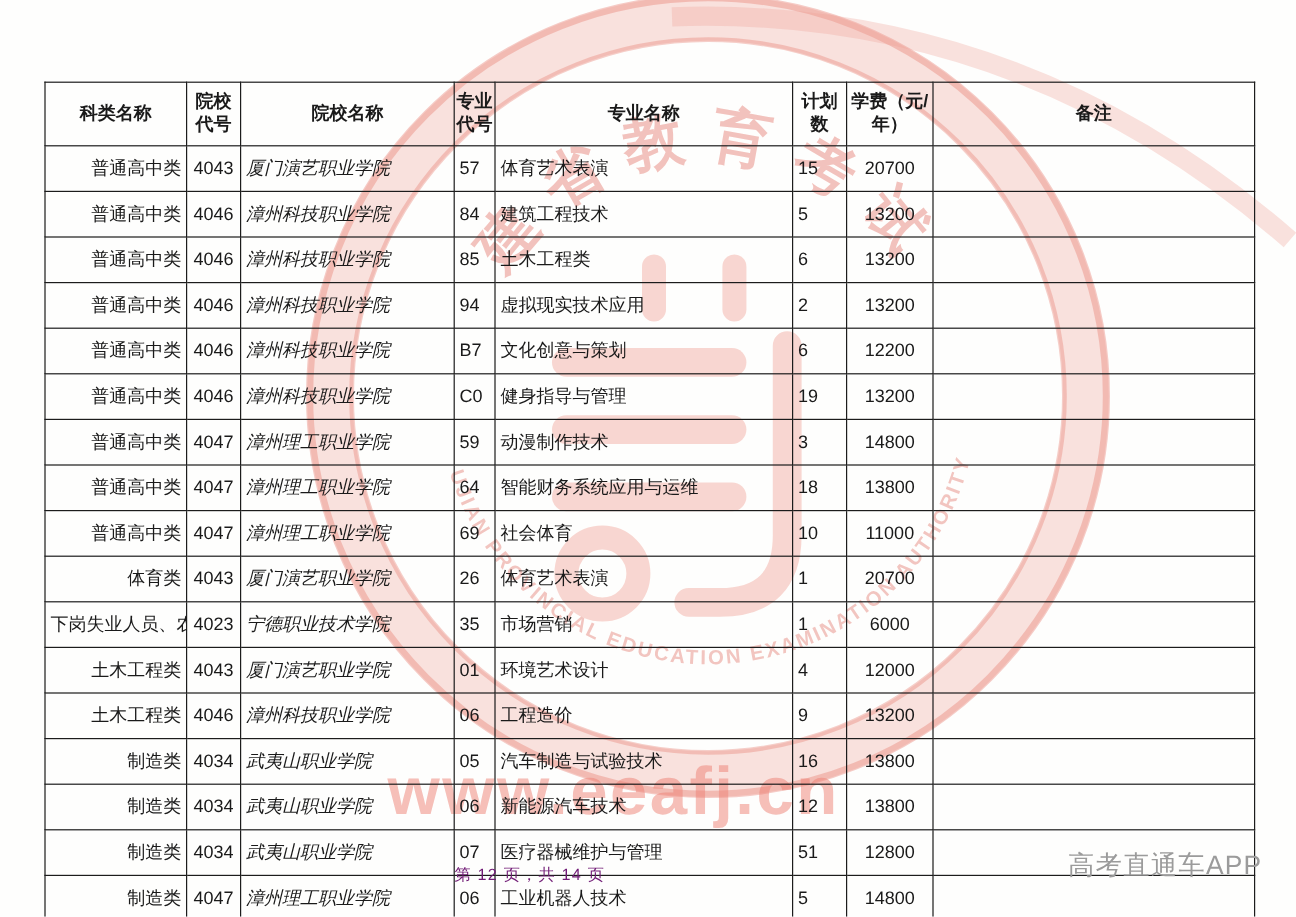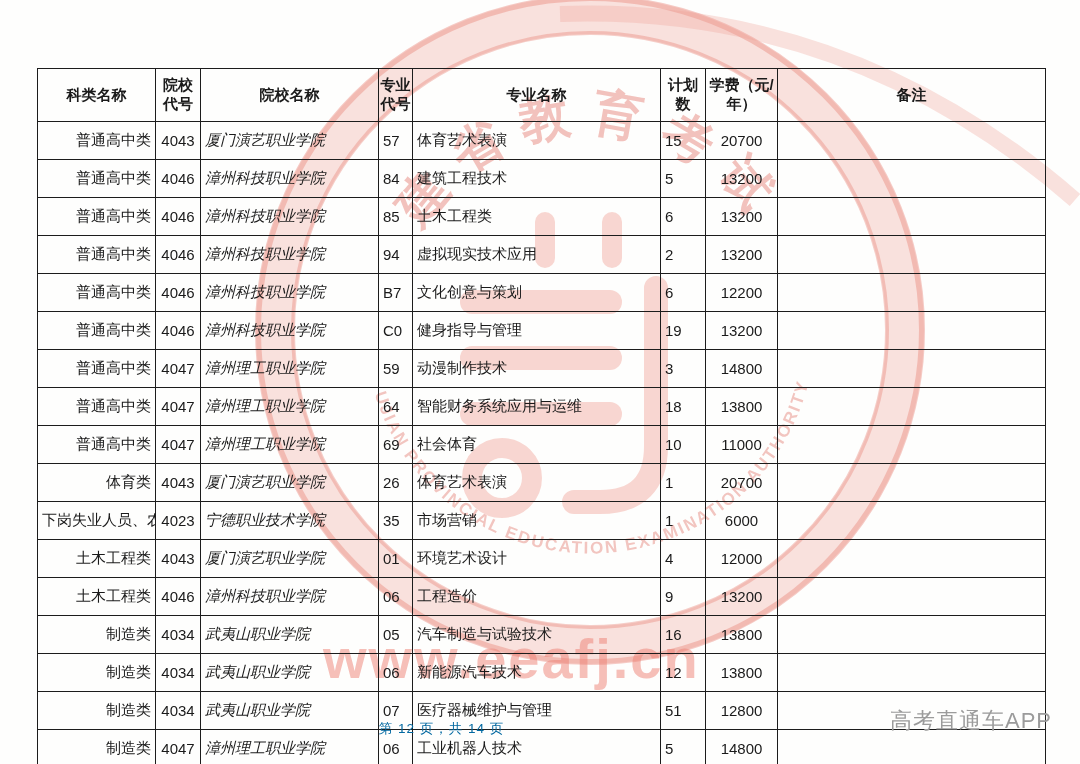--- a/index.html
+++ b/index.html
@@ -49,21 +49,21 @@
   td.c1{text-align:center;}
   td.c2{text-align:left;padding-left:7px;font-style:italic;}
   td.c3{}
   td.c4{text-align:left;padding-left:7px;}
   td.c5{text-align:left;}
   td.c6{text-align:center;}
   td.c7{text-align:left;}
   
   .footer-pageinfo{
     position:absolute;left:0;top:720px;width:883px;z-index:2;
-    text-align:center;font-size:13.5px;color:#0369a1;letter-spacing:1px;
+    text-align:center;font-size:13.5px;color:#701a75;letter-spacing:1px;
   }
   .brand-watermark{
     position:absolute;right:28px;top:706px;z-index:2;
     font-size:22px;color:#9b9b9b;letter-spacing:1px;
   }
 </style>
 </head>
 <body>
 
 <div class="page">

